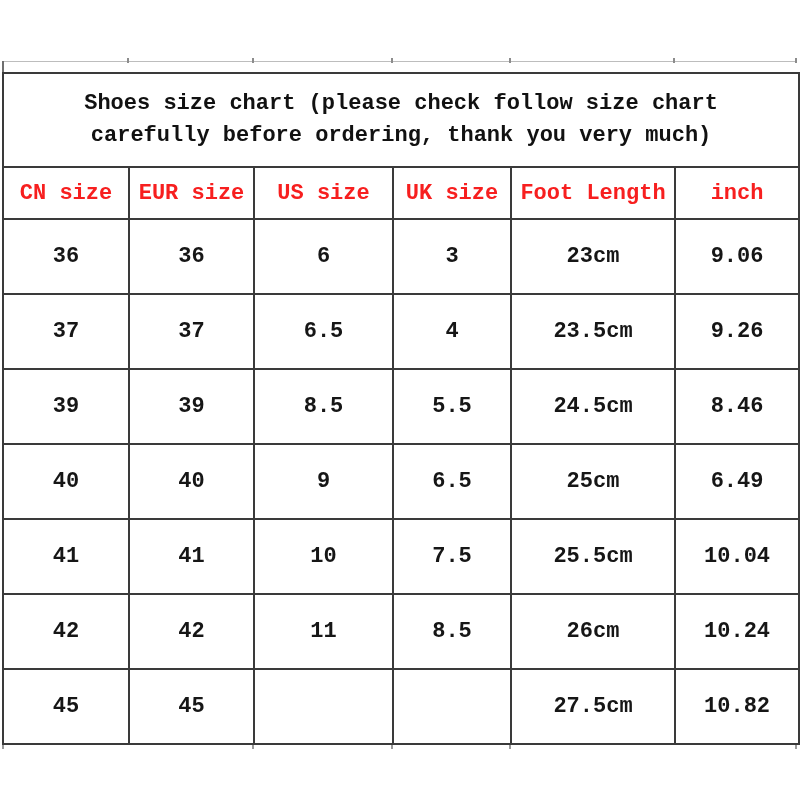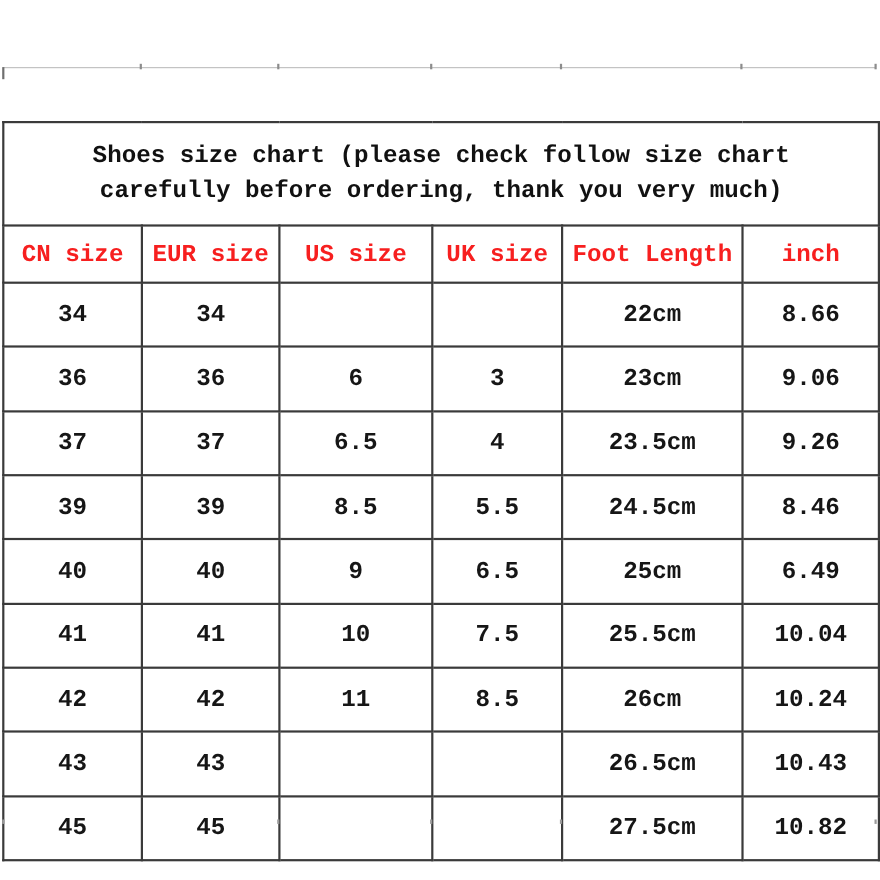--- a/index.html
+++ b/index.html
@@ -16,21 +16,21 @@
   .tick{
     position:absolute;width:2px;height:5px;background:#8c8c8c;
   }
   .tick.top{top:58px;}
   .tick.bottom{top:745px;height:4px;background:#9a9a9a;}
   .edge-tick{
     position:absolute;left:2px;top:61px;width:2px;height:11px;background:#6f6f6f;
   }
   table.size-chart{
     position:absolute;left:2px;top:72px;width:796px;height:673px;
-    border-collapse:collapse;table-layout:fixed;background:#ffffff;margin-top:38px;
+    border-collapse:collapse;table-layout:fixed;background:#ffffff;
   }
   table.size-chart td,
   table.size-chart th{
     border:2px solid #3a3a3a;
     text-align:center;vertical-align:middle;
     padding:0;font-size:22px;font-weight:700;
     overflow:hidden;white-space:nowrap;
   }
   td.title-cell{
     height:92px;font-size:22px;line-height:32px;
@@ -75,28 +75,20 @@
           <th>CN size</th>
           <th>EUR size</th>
           <th>US size</th>
           <th>UK size</th>
           <th>Foot Length</th>
           <th>inch</th>
         </tr>
     </thead>
     <tbody id="body-rows">
         <tr>
-          <td>34</td>
-          <td>34</td>
-          <td></td>
-          <td></td>
-          <td>22cm</td>
-          <td>8.66</td>
-        </tr>
-        <tr>
           <td>36</td>
           <td>36</td>
           <td>6</td>
           <td>3</td>
           <td>23cm</td>
           <td>9.06</td>
         </tr>
         <tr>
           <td>37</td>
           <td>37</td>
@@ -131,28 +123,20 @@
         </tr>
         <tr>
           <td>42</td>
           <td>42</td>
           <td>11</td>
           <td>8.5</td>
           <td>26cm</td>
           <td>10.24</td>
         </tr>
         <tr>
-          <td>43</td>
-          <td>43</td>
-          <td></td>
-          <td></td>
-          <td>26.5cm</td>
-          <td>10.43</td>
-        </tr>
-        <tr>
           <td>45</td>
           <td>45</td>
           <td></td>
           <td></td>
           <td>27.5cm</td>
           <td>10.82</td>
         </tr>
       </tbody>
   </table>
 

